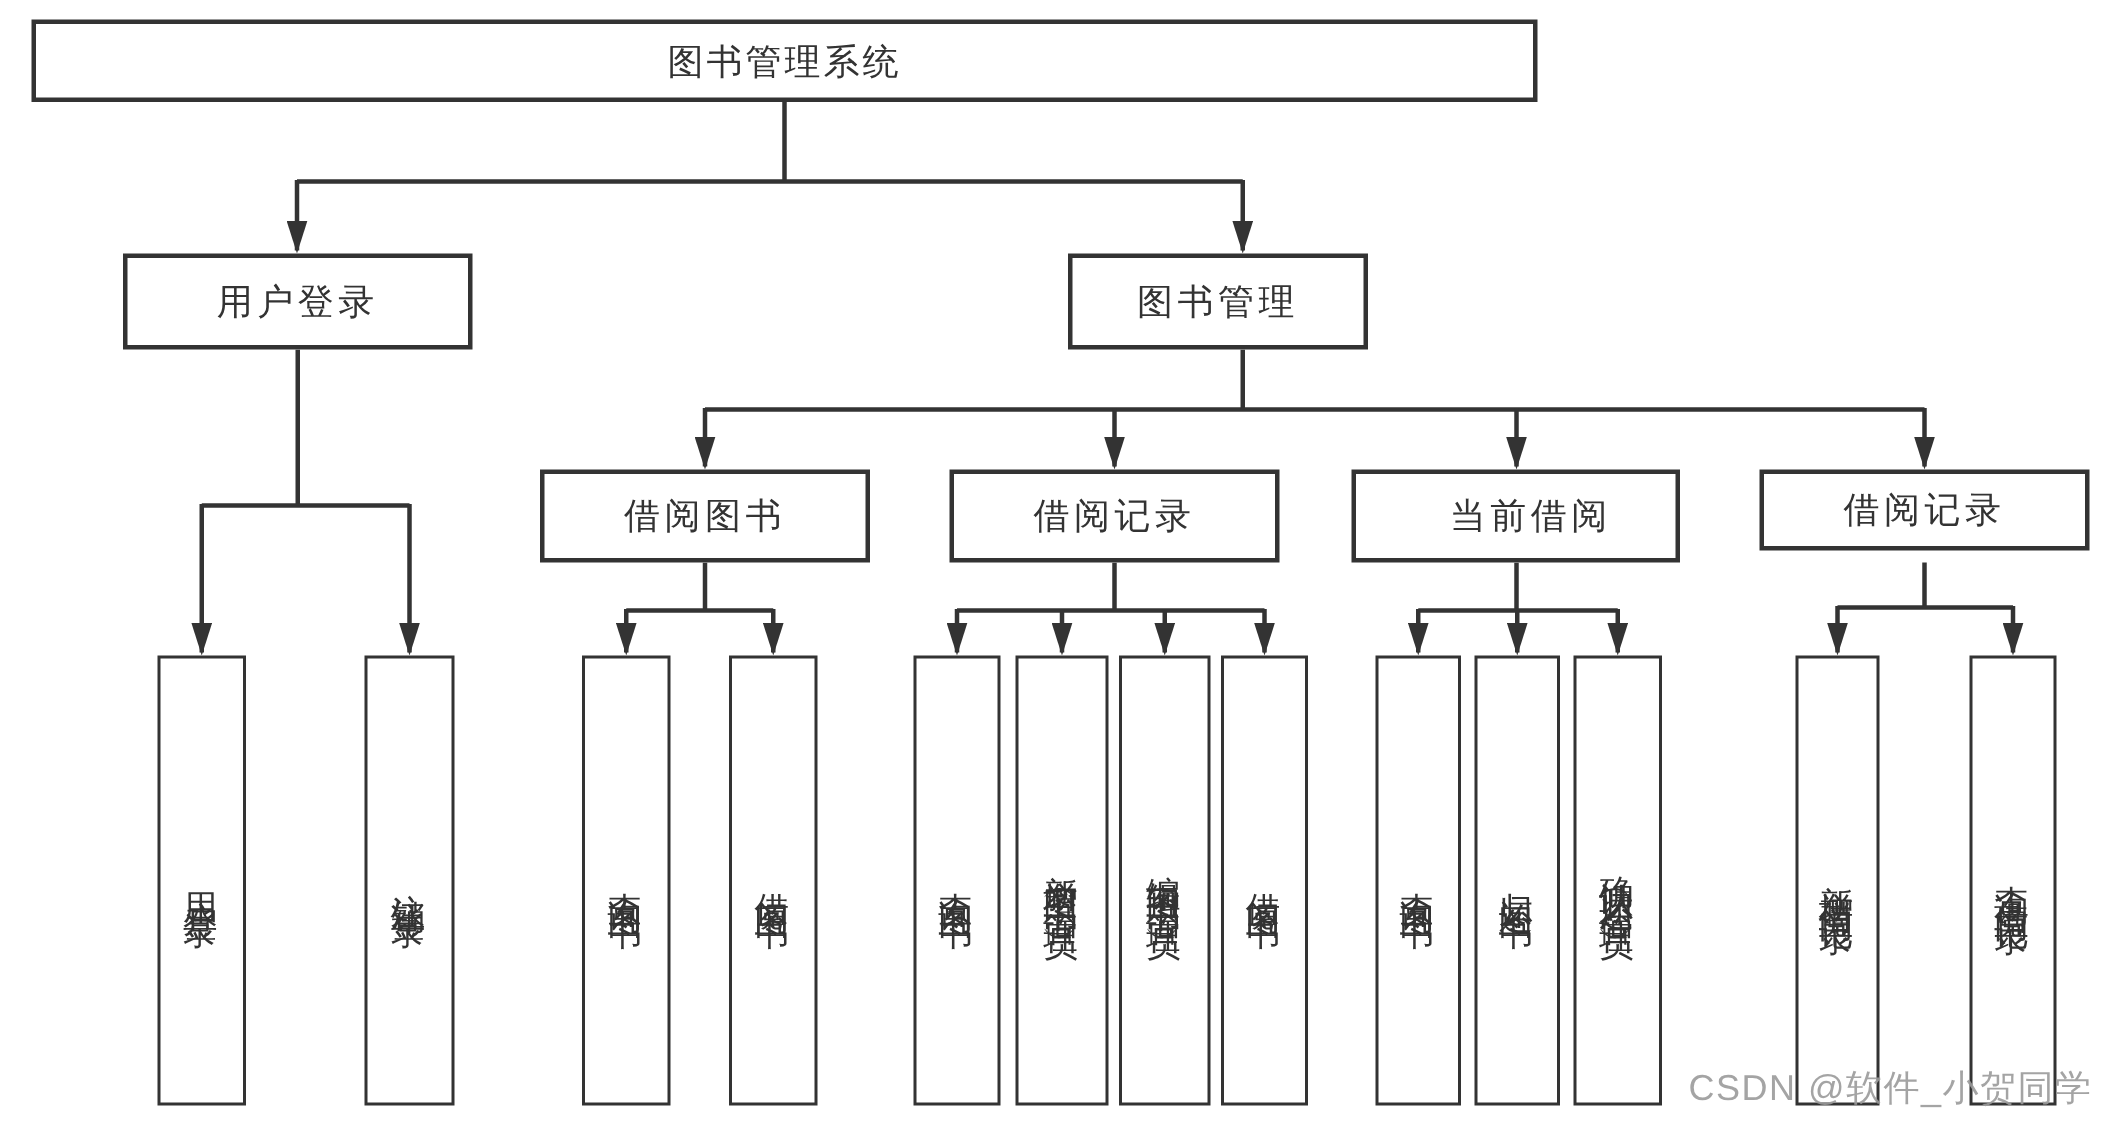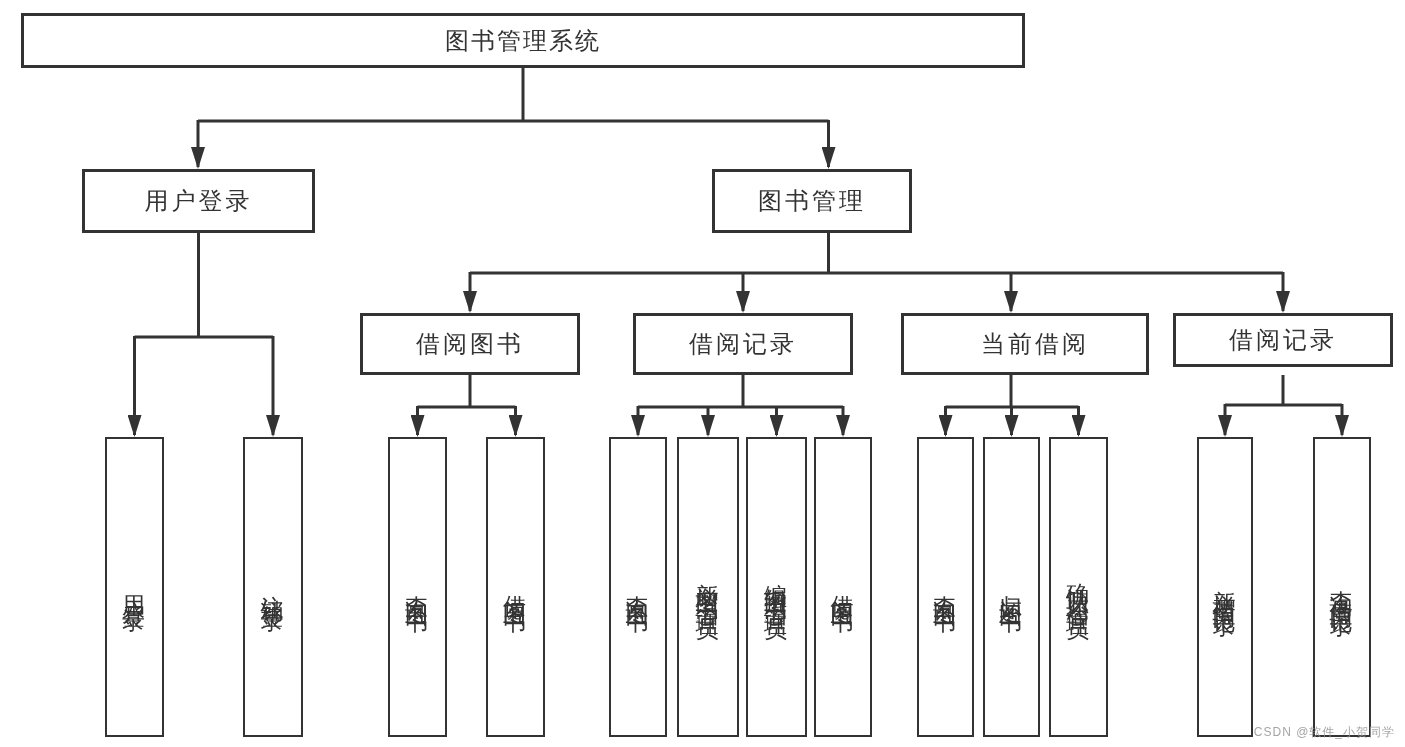--- a/index.html
+++ b/index.html
@@ -57,21 +57,21 @@
     font-size:23px;
     letter-spacing:5px;
     border-width:2.5px;
     white-space:normal;
   }
   .watermark{
     position:absolute;
     right:10px;
     bottom:6px;
     z-index:3;
-    font-size:12px;
+    font-size:24px;
     letter-spacing:1px;
     color:var(--wm);
     opacity:0.9;
   }
 </style>
 </head>
 <body>
 
 <div class="stage">
 
@@ -123,21 +123,21 @@
     <line x1="1342" y1="404" x2="1342" y2="435" marker-end="url(#arrowhead)"></line>
   </svg>
 
   <div class="node root-node" style="left:21px;top:13px;width:1004px;height:55px;">图书管理系统</div>
 
   <div class="node" style="left:82px;top:169px;width:233px;height:64px;">用户登录</div>
   <div class="node" style="left:712px;top:169px;width:200px;height:64px;">图书管理</div>
 
   <div class="node" style="left:360px;top:313px;width:220px;height:62px;">借阅图书</div>
   <div class="node" style="left:633px;top:313px;width:220px;height:62px;">借阅记录</div>
-  <div class="node" style="left:901px;top:313px;width:248px;height:62px;padding-left:20px;">当前借阅</div>
+  <div class="node" style="left:901px;top:313px;width:219px;height:62px;padding-left:20px;">当前借阅</div>
   <div class="node" style="left:1173px;top:313px;width:220px;height:54px;">借阅记录</div>
 
   <div class="node leaf" style="left:105px;top:437px;width:59px;height:300px;">用户登录</div>
   <div class="node leaf" style="left:243px;top:437px;width:60px;height:300px;">注销登录</div>
 
   <div class="node leaf" style="left:388px;top:437px;width:59px;height:300px;">查询图书</div>
   <div class="node leaf" style="left:486px;top:437px;width:59px;height:300px;">借阅图书</div>
 
   <div class="node leaf" style="left:609px;top:437px;width:58px;height:300px;">查询图书</div>
   <div class="node leaf" style="left:677px;top:437px;width:62px;height:300px;">新增图书（管理员）</div>

